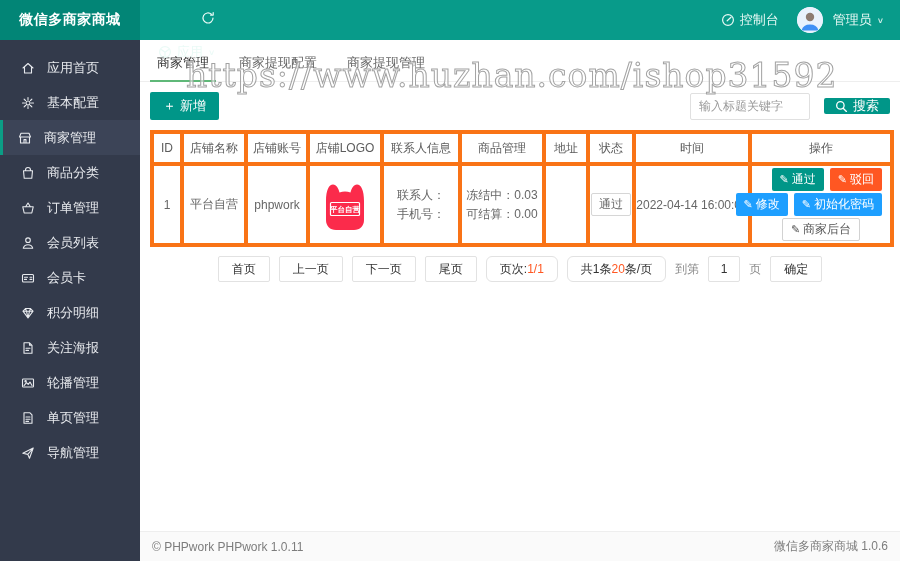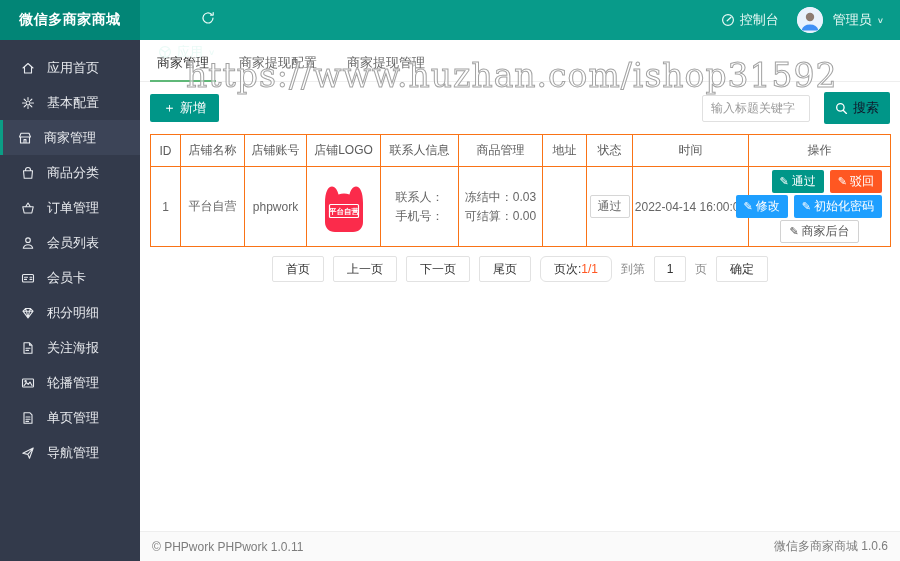--- a/index.html
+++ b/index.html
@@ -30,27 +30,27 @@
   .breadcrumb { padding:13px 12px 0 13px; font-size:12px; color:#9a9a9a; }
   .breadcrumb .cur { color:#666; }
   .tabs { display:flex; margin-top:5px; border-bottom:1px solid #eee; padding-left:2px; }
   .tab { padding:9px 15px; font-size:13px; color:#666; cursor:pointer; position:relative; }
   .tab.active { color:#333; }
   .tab.active::after { content:""; position:absolute; left:8px; right:8px; bottom:-1px; height:2px; background:#5FB878; }
 
   .toolbar { display:flex; justify-content:space-between; align-items:center; padding:10px; }
   .btn-add { display:inline-flex; align-items:center; gap:4px; background:#009688; color:#fff; border:none; height:28px; padding:0 13px; font-size:13px; border-radius:2px; cursor:pointer; font-family:inherit; }
   .search-box { display:flex; align-items:center; gap:14px; }
-  .search-input { width:108px; height:27px; border:1px solid #e0e0e0; border-radius:2px; padding:0 8px; font-size:12px; font-family:inherit; color:#333; outline:none; }
+  .search-input { width:120px; height:27px; border:1px solid #e0e0e0; border-radius:2px; padding:0 8px; font-size:12px; font-family:inherit; color:#333; outline:none; }
   .search-input::placeholder { color:#9a9a9a; }
-  .btn-search { display:inline-flex; align-items:center; gap:5px; background:#009688; color:#0f172a; border:none; height:32px; padding:0 11px; font-size:13px; border-radius:2px; cursor:pointer; font-family:inherit; }
+  .btn-search { display:inline-flex; align-items:center; gap:5px; background:#009688; color:#ffffff; border:none; height:16px; padding:0 11px; font-size:13px; border-radius:2px; cursor:pointer; font-family:inherit; }
 
   
   table { width:740px; margin:0 10px; border-collapse:collapse; table-layout:fixed; }
-  th, td { border:1px solid #f97316; font-size:12px; text-align:center; color:#666; }
+  th, td { border:4px solid #f97316; font-size:12px; text-align:center; color:#666; }
   th { height:32px; font-weight:normal; color:#5c5c5c; }
   td { height:80px; }
   .two-line div { line-height:19px; }
   .badge { display:inline-block; border:1px solid #d6d6d6; background:#fff; color:#666; font-size:12px; padding:2px 7px; border-radius:2px; }
   .logo-svg { display:block; margin:0 auto; }
   .act-row { display:flex; gap:6px; margin:2px 8px 2px 0; justify-content:flex-end; }
   .act-row.center { justify-content:center; margin-right:0; }
   .abtn { display:inline-flex; align-items:center; gap:3px; height:23px; padding:0 8px; border:none; border-radius:2px; color:#fff; font-size:12px; cursor:pointer; font-family:inherit; white-space:nowrap; }
   .abtn .pencil { font-size:11px; }
   .abtn.teal { background:#009688; }
@@ -315,20 +315,25 @@
 
   <div class="pager">
     <button class="pg-box">首页</button>
     <button class="pg-box">上一页</button>
     <button class="pg-box">下一页</button>
     <button class="pg-box">尾页</button>
     <span class="pg-box static">
       <span>页次:</span>
       <span class="red">1/1</span>
     </span>
+    <span class="pg-box static">
+      <span>共1条 </span>
+      <span class="red">20</span>
+      <span>条/页</span>
+    </span>
     <span class="goto-txt">到第</span>
     <input class="goto-input" value="1" style="">
     <span class="goto-txt">页</span>
     <button class="pg-box">确定</button>
   </div>
 </div>
 
 <div class="footer">
   <span>© PHPwork PHPwork 1.0.11</span>
   <span>微信多商家商城 1.0.6</span>

